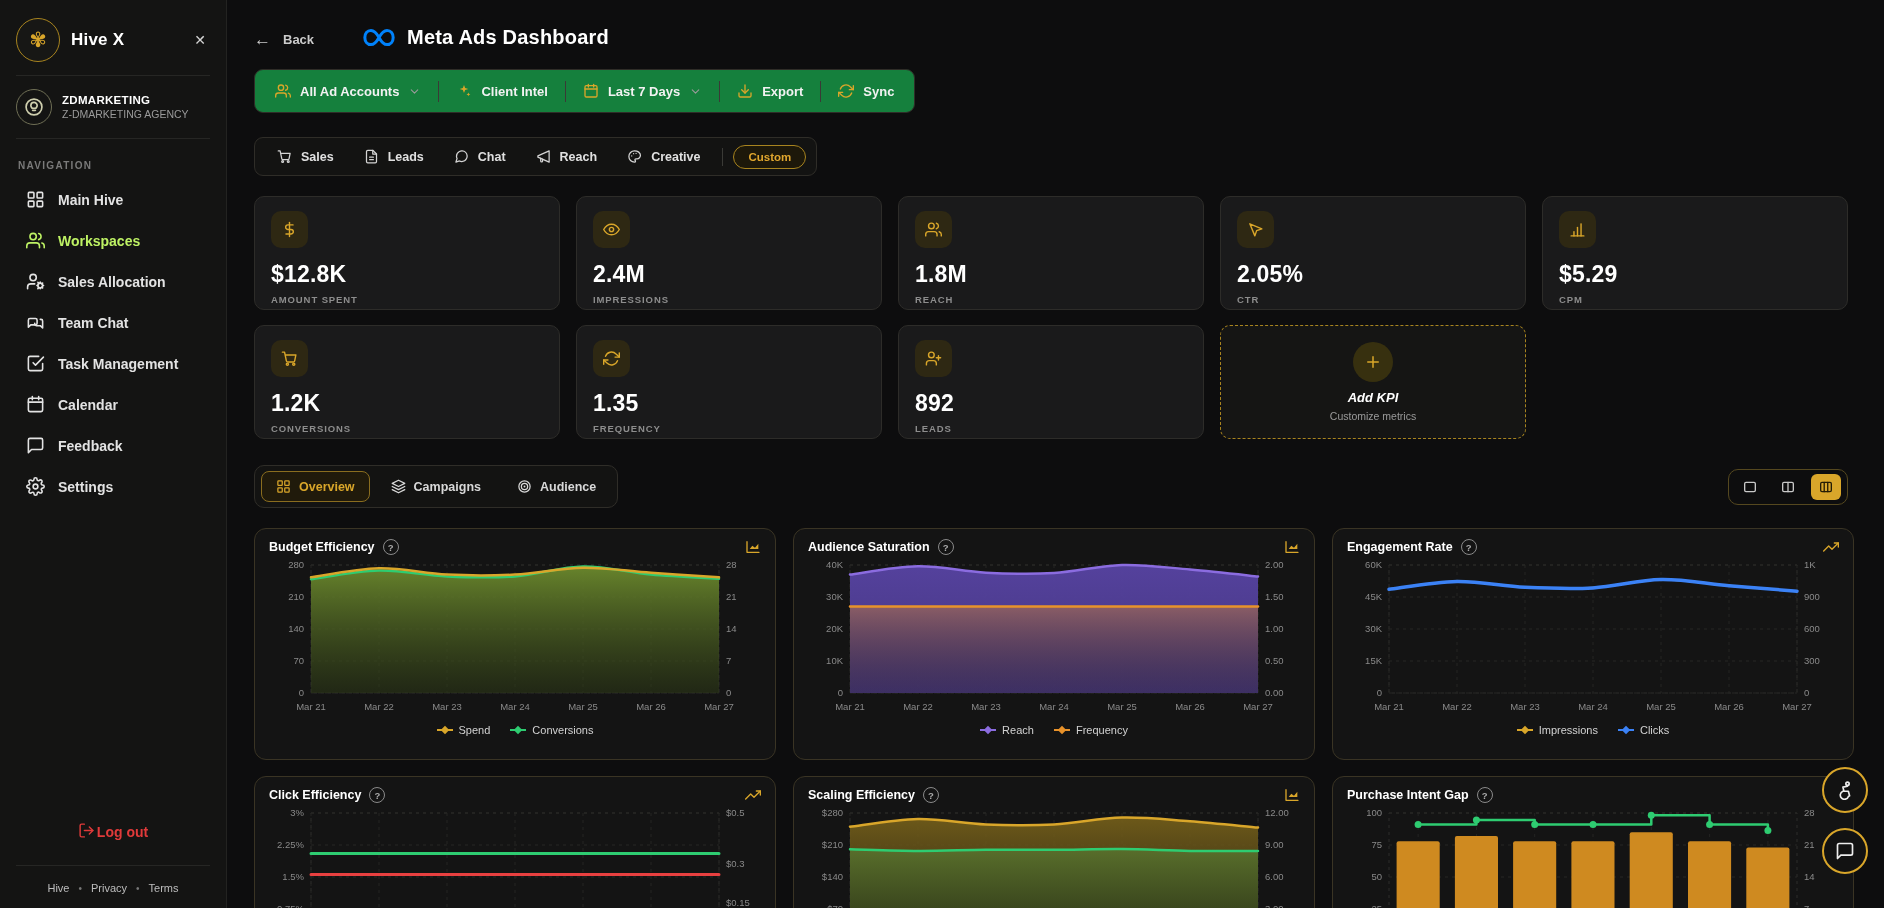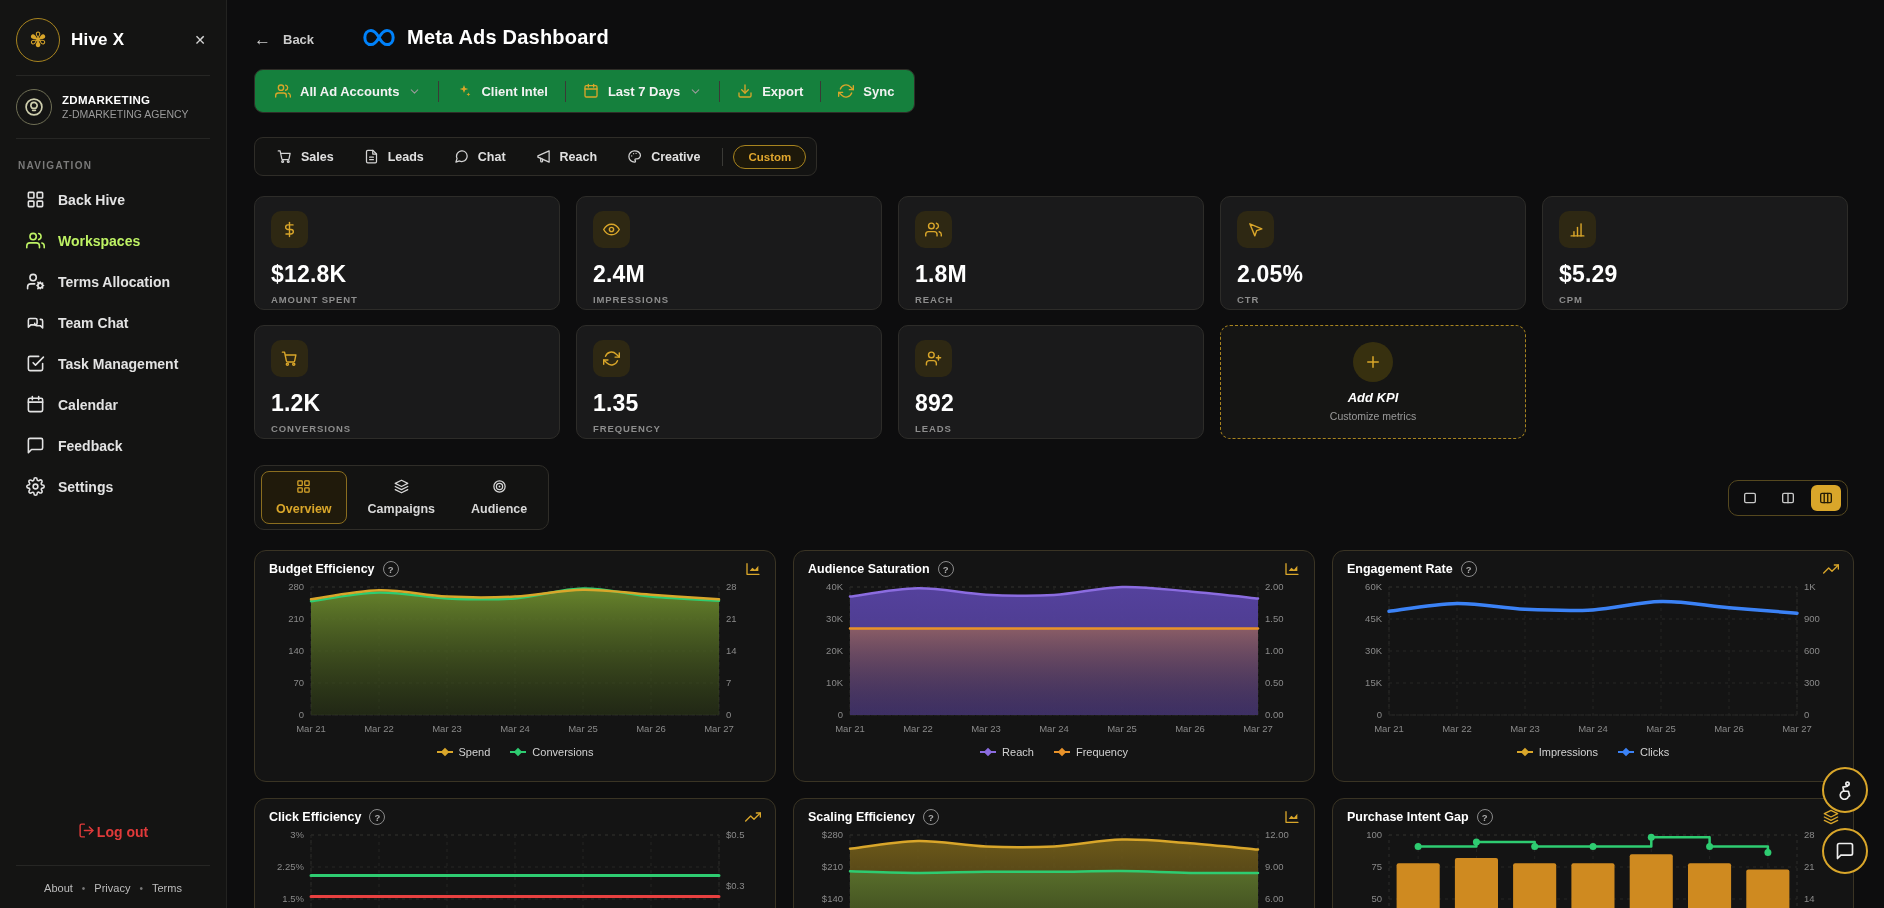--- a/index.html
+++ b/index.html
@@ -75,21 +75,21 @@
   .add-circle { width:40px; height:40px; border-radius:50%; background:#37300f; color:#d9a62a;
     display:flex; align-items:center; justify-content:center; margin-bottom:3px; }
   .add-circle svg { width:18px; height:18px; }
   .add-title { font-size:13px; font-weight:800;font-style:italic; }
   .add-sub { font-size:10.5px; color:#9a9a9a; }
 
   .view-row { margin-top:26px; display:flex; align-items:center; justify-content:space-between; }
   .view-tabs { display:inline-flex; align-items:center; background:#131312; border:1px solid #2f2d28;
     border-radius:10px; padding:5px 6px; gap:6px; }
   .v-tab { display:flex; align-items:center; gap:8px; padding:7px 14px; font-size:12.5px; font-weight:700;
-    color:#d8d8d8; border-radius:8px; border:1px solid transparent; cursor:pointer;flex-direction:column; }
+    color:#d8d8d8; border-radius:8px; border:1px solid transparent; cursor:pointer; }
   .v-tab svg { width:15px; height:15px; }
   .v-tab.active { border-color:#8a6d1f; background:#201a0b; color:#d9a62a; }
   .layout-toggles { display:inline-flex; align-items:center; border:1px solid #55481f; border-radius:10px; padding:4px 6px; gap:8px; }
   .lt { width:30px; height:26px; border-radius:6px; display:flex; align-items:center; justify-content:center; color:#c8c8c8; cursor:pointer; }
   .lt svg { width:16px; height:16px; }
   .lt.active { background:#d9a62a; color:#241c06; }
 
   .charts { margin-top:20px; display:grid; grid-template-columns:repeat(3,1fr); gap:16px 17px; }
   .chart-card { background:#141414; border:1px solid #3a3424; border-radius:12px; padding:10px 14px 8px; height:232px; }
   .chart-head { display:flex; align-items:center; gap:8px; }
@@ -139,21 +139,21 @@
     <nav id="nav" data-name="sidebar-nav">
         <div class="nav-item" data-name="sidebar-item-main-hive">
           <span data-name="grid-icon" style="display:flex">
             <svg viewBox="0 0 24 24" fill="none" stroke="currentColor" stroke-width="2" stroke-linecap="round" stroke-linejoin="round">
               <rect x="3" y="3" width="7" height="7" rx="1"></rect>
               <rect x="14" y="3" width="7" height="7" rx="1"></rect>
               <rect x="3" y="14" width="7" height="7" rx="1"></rect>
               <rect x="14" y="14" width="7" height="7" rx="1"></rect>
             </svg>
           </span>
-          <span data-name="sidebar-item-label">Back Hive</span>
+          <span data-name="sidebar-item-label">Main Hive</span>
         </div>
         <div class="nav-item active" data-name="sidebar-item-workspaces">
           <span data-name="users-icon" style="display:flex">
             <svg viewBox="0 0 24 24" fill="none" stroke="currentColor" stroke-width="2" stroke-linecap="round" stroke-linejoin="round">
               <path d="M17 21v-2a4 4 0 0 0-4-4H5a4 4 0 0 0-4 4v2"></path>
               <circle cx="9" cy="7" r="4"></circle>
               <path d="M23 21v-2a4 4 0 0 0-3-3.87"></path>
               <path d="M16 3.13a4 4 0 0 1 0 7.75"></path>
             </svg>
           </span>
@@ -161,21 +161,21 @@
         </div>
         <div class="nav-item" data-name="sidebar-item-team-allocation">
           <span data-name="user-cog-icon" style="display:flex">
             <svg viewBox="0 0 24 24" fill="none" stroke="currentColor" stroke-width="2" stroke-linecap="round" stroke-linejoin="round">
               <path d="M2 21v-2a4 4 0 0 1 4-4h5"></path>
               <circle cx="9" cy="7" r="4"></circle>
               <circle cx="18" cy="17" r="3"></circle>
               <path d="M18 12.8v1.2M18 20v1.2M22.2 17H21M15 17h-1.2M21 14l-.9.9M15.9 20.1l-.9.9M21 20l-.9-.9M15.9 13.9l-.9-.9"></path>
             </svg>
           </span>
-          <span data-name="sidebar-item-label">Terms Allocation</span>
+          <span data-name="sidebar-item-label">Sales Allocation</span>
         </div>
         <div class="nav-item" data-name="sidebar-item-team-chat">
           <span data-name="chat-duo-icon" style="display:flex">
             <svg viewBox="0 0 24 24" fill="none" stroke="currentColor" stroke-width="2" stroke-linecap="round" stroke-linejoin="round">
               <path d="M14 9a2 2 0 0 0-2-2H5a2 2 0 0 0-2 2v9l3-3h6a2 2 0 0 0 2-2z"></path>
               <path d="M18 8h1a2 2 0 0 1 2 2v9l-3-3h-5a2 2 0 0 1-2-2v-1"></path>
             </svg>
           </span>
           <span data-name="sidebar-item-label">Team Chat</span>
         </div>
@@ -219,21 +219,21 @@
     <div class="logout" data-name="logout-button">
       <span data-name="logout-icon" id="logout-icon"><svg viewBox="0 0 24 24" width="17" height="17" fill="none" stroke="currentColor" stroke-width="2" stroke-linecap="round" stroke-linejoin="round">
             <path d="M9 21H5a2 2 0 0 1-2-2V5a2 2 0 0 1 2-2h4"></path>
             <path d="M16 17l5-5-5-5"></path>
             <path d="M21 12H9"></path>
           </svg></span>
       <span data-name="logout-label">Log out</span>
     </div>
     <div class="divider" data-name="divider"></div>
     <div class="footer-links" id="footer-links" data-name="footer-links">
-        <span data-name="footer-link">About</span>
+        <span data-name="footer-link">Hive</span>
         <span class="dot" data-name="dot-separator">•</span>
         <span data-name="footer-link">Privacy</span>
         <span class="dot" data-name="dot-separator">•</span>
         <span data-name="footer-link">Terms</span>
       </div>
   </aside>
 
   <main data-name="main-content">
     <div class="page-header" data-name="page-header">
       <div class="back" data-name="back-button">

